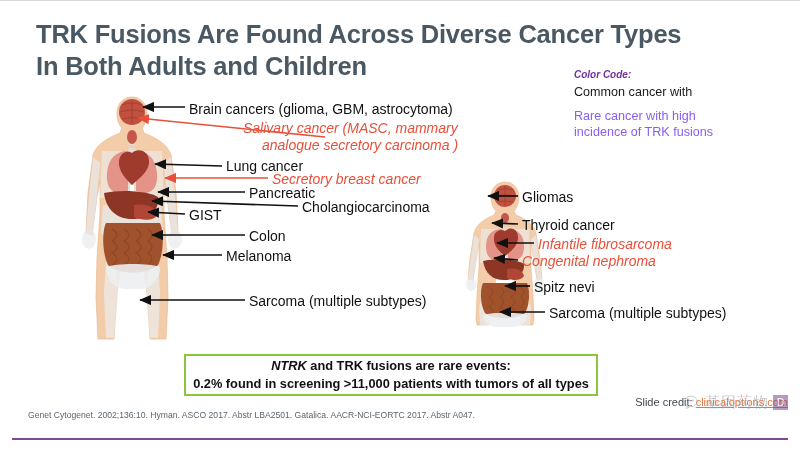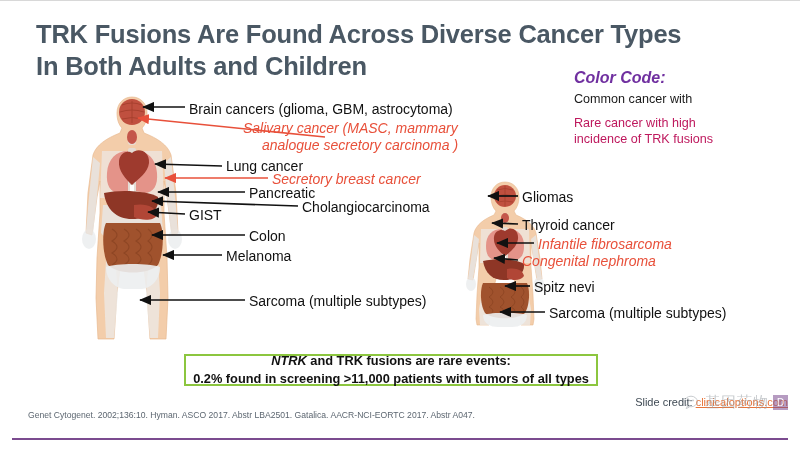--- a/index.html
+++ b/index.html
@@ -39,33 +39,33 @@
 
   
   #legend {
     position: absolute;
     left: 574px;
     top: 68px;
     width: 224px;
   }
   #legend .legend-head {
     color: #7030a0;
-    font-size: 16px;
+    font-size: 10px;
     font-style: italic;
     font-weight: bold;
     margin-bottom: 4px;
   }
   #legend .legend-common {
     color: #1a1a1a;
     font-size: 12.6px;
     line-height: 1.33;
     margin-bottom: 7px;
   }
   #legend .legend-rare {
-    color: #be185d;
+    color: #8b5cf6;
     font-size: 12.6px;
     line-height: 1.33;
   }
   #legend .lrow { display: block; }
 
   
   .figure-wrap { position: absolute; }
   #adult-figure { left: 62px; top: 92px; width: 140px; height: 250px; }
   #child-figure { left: 458px; top: 178px; width: 95px; height: 148px; }
 
@@ -81,21 +81,21 @@
 
   
   #leaders { position: absolute; left: 0; top: 0; width: 800px; height: 450px; pointer-events: none; }
 
   
   #callout {
     position: absolute;
     left: 184px;
     top: 353px;
     width: 414px;
-    height: 32px;
+    height: 42px;
     border: 2.2px solid #8cc63f;
     box-sizing: border-box;
     background: #ffffff;
     display: flex;
     flex-direction: column;
     align-items: center;
     justify-content: center;
   }
   #callout .cl {
     font-size: 12.8px;

